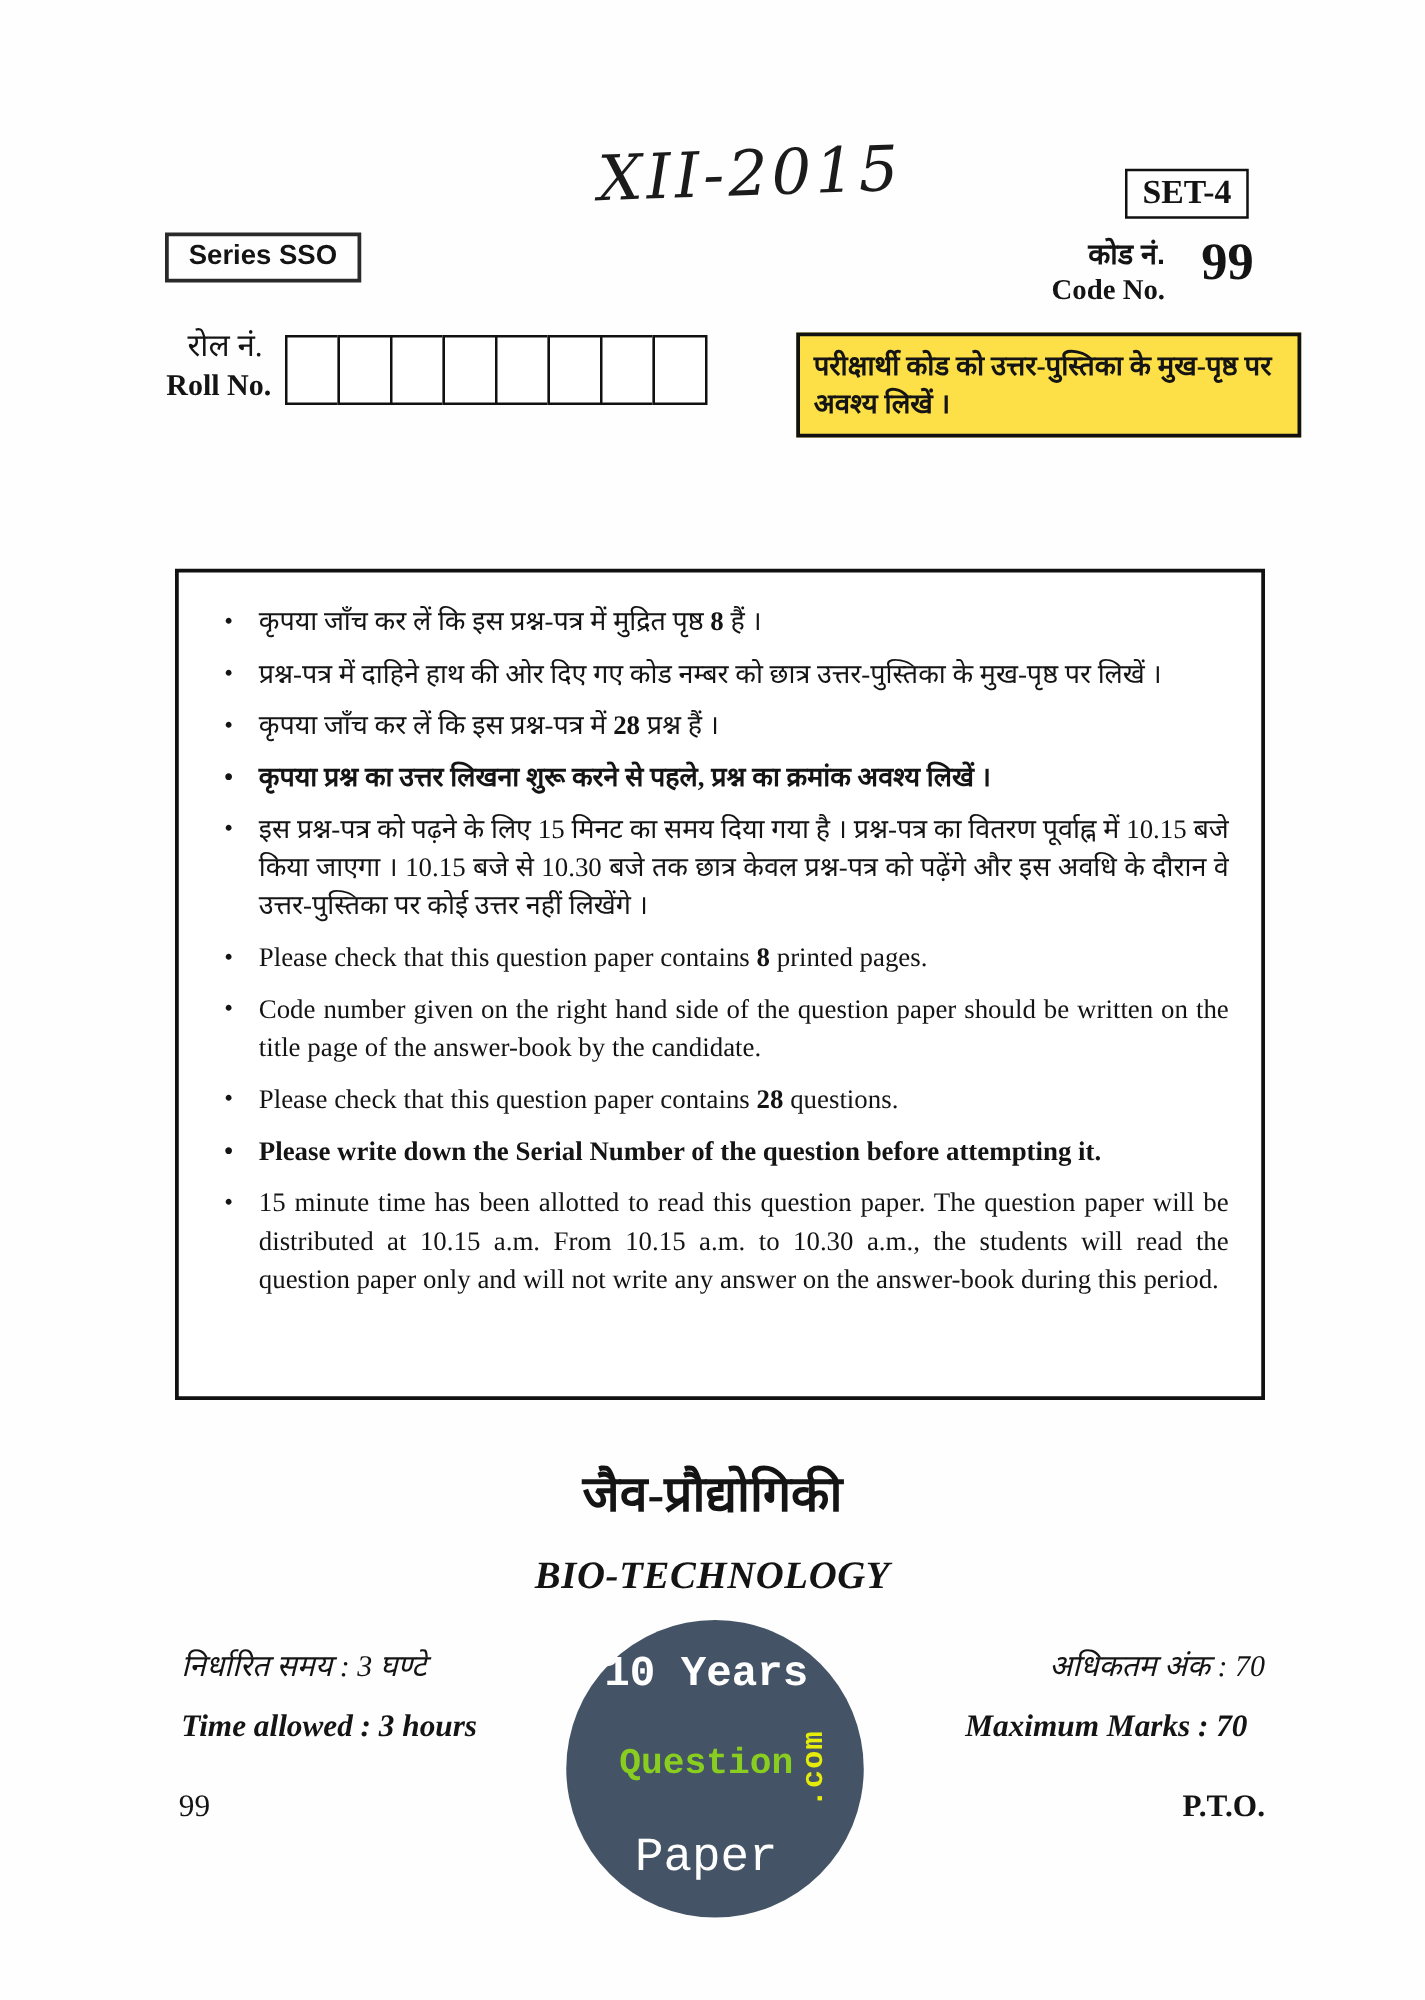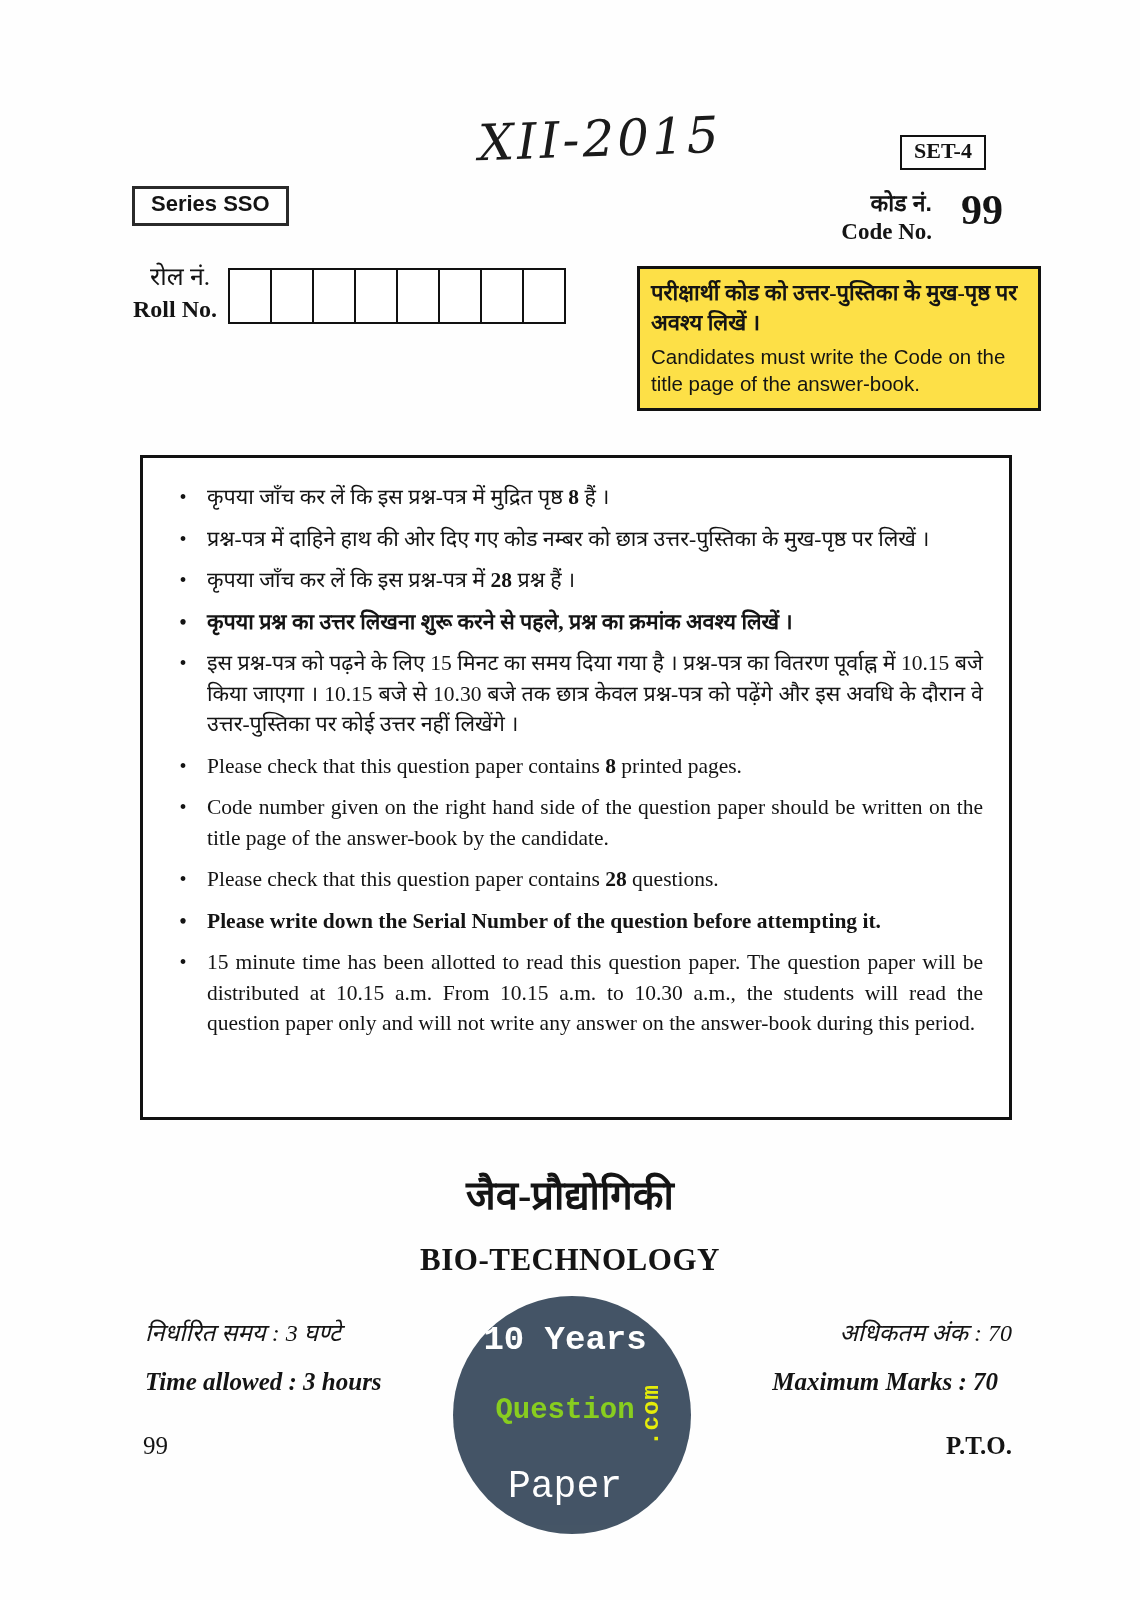--- a/index.html
+++ b/index.html
@@ -28,21 +28,21 @@
     color: #1b1b1b;
     text-align: center;
   }
 
   
   .set-box {
     position: absolute;
     left: 900px; top: 135px;
     border: 2px solid #111;
     padding: 1px 12px 4px;
-    font-size: 22px;
+    font-size: 27px;
     font-weight: bold;
   }
 
   
   .series-box {
     position: absolute;
     left: 132px; top: 186px;
     border: 3px solid #2a2a2a;
     padding: 2px 16px 6px;
     font-family: "Liberation Sans", sans-serif;
@@ -119,20 +119,21 @@
   .title-hi {
     position: absolute; top: 1166px; left: 0;
     width: 100%; text-align: center;
     font-size: 40px; font-weight: bold;
   }
   .title-en {
     position: absolute; top: 1242px; left: 0;
     width: 100%; text-align: center;
     font-size: 31px; font-weight: bold;
     letter-spacing: 0.5px;
+    font-style: italic;
   }
 
   
   .time-hi  { position: absolute; left: 145px;  top: 1315px; font-size: 24px; font-style: italic; }
   .time-en  { position: absolute; left: 145px;  top: 1368px; font-size: 25px; font-style: italic; font-weight: bold; }
   .marks-hi { position: absolute; right: 128px; top: 1315px; font-size: 24px; font-style: italic; text-align: right; }
   .marks-en { position: absolute; right: 142px; top: 1368px; font-size: 25px; font-style: italic; font-weight: bold; text-align: right; }
 
   
   .footer-code { position: absolute; left: 143px;  top: 1432px; font-size: 25px; }
@@ -195,21 +196,20 @@
       <div class="roll-cell"></div>
       <div class="roll-cell"></div>
       <div class="roll-cell"></div>
       <div class="roll-cell"></div>
       <div class="roll-cell"></div>
       <div class="roll-cell"></div>
     </div>
 
   <div class="note-box">
     <div class="note-hi">परीक्षार्थी कोड को उत्तर-पुस्तिका के मुख-पृष्ठ पर अवश्य लिखें ।</div>
-    <div class="note-en">Candidates must write the Code on the title page of the answer-book.</div>
   </div>
 
   <div class="instructions-box">
     <div class="instructions-list">
         <div class="inst-item">
           <span class="bullet">•</span>
           <div class="inst-text"><span>कृपया जाँच कर लें कि इस प्रश्न-पत्र में मुद्रित पृष्ठ </span><span class="bold">8</span><span> हैं ।</span></div>
         </div>
         <div class="inst-item">
           <span class="bullet">•</span>

